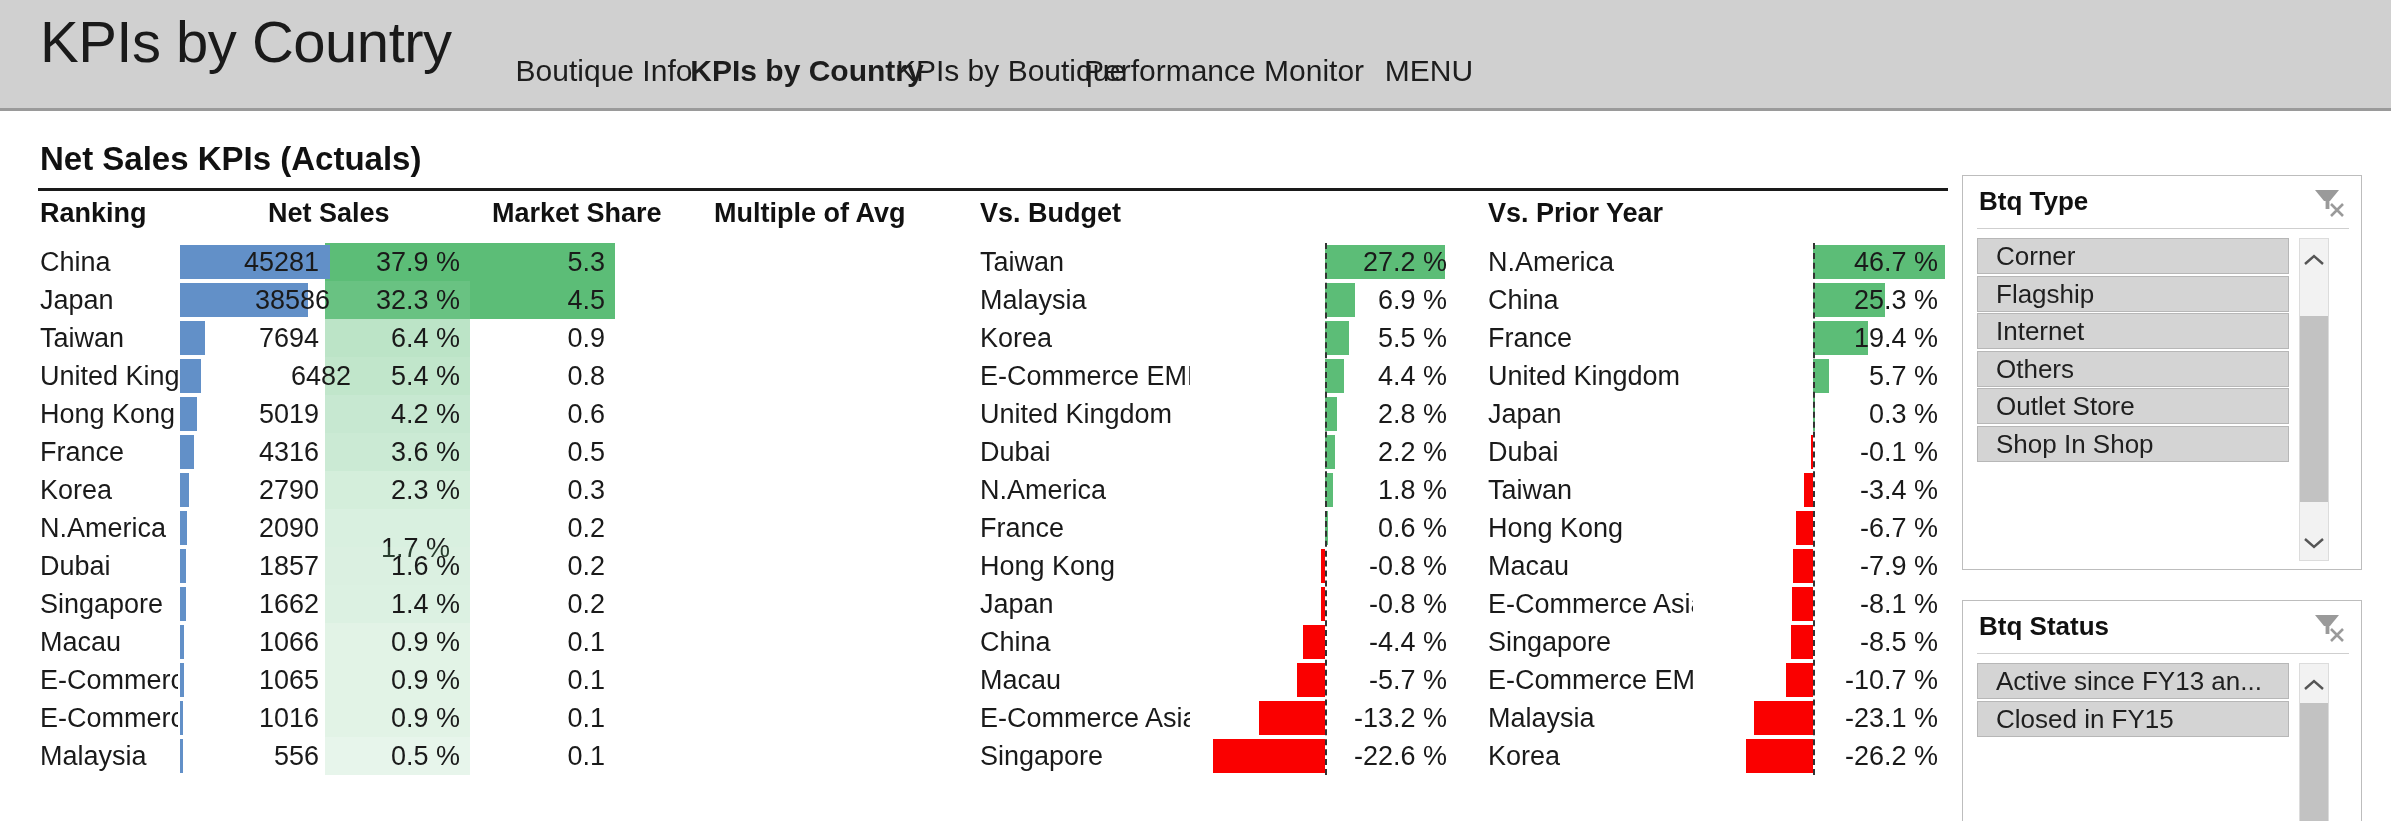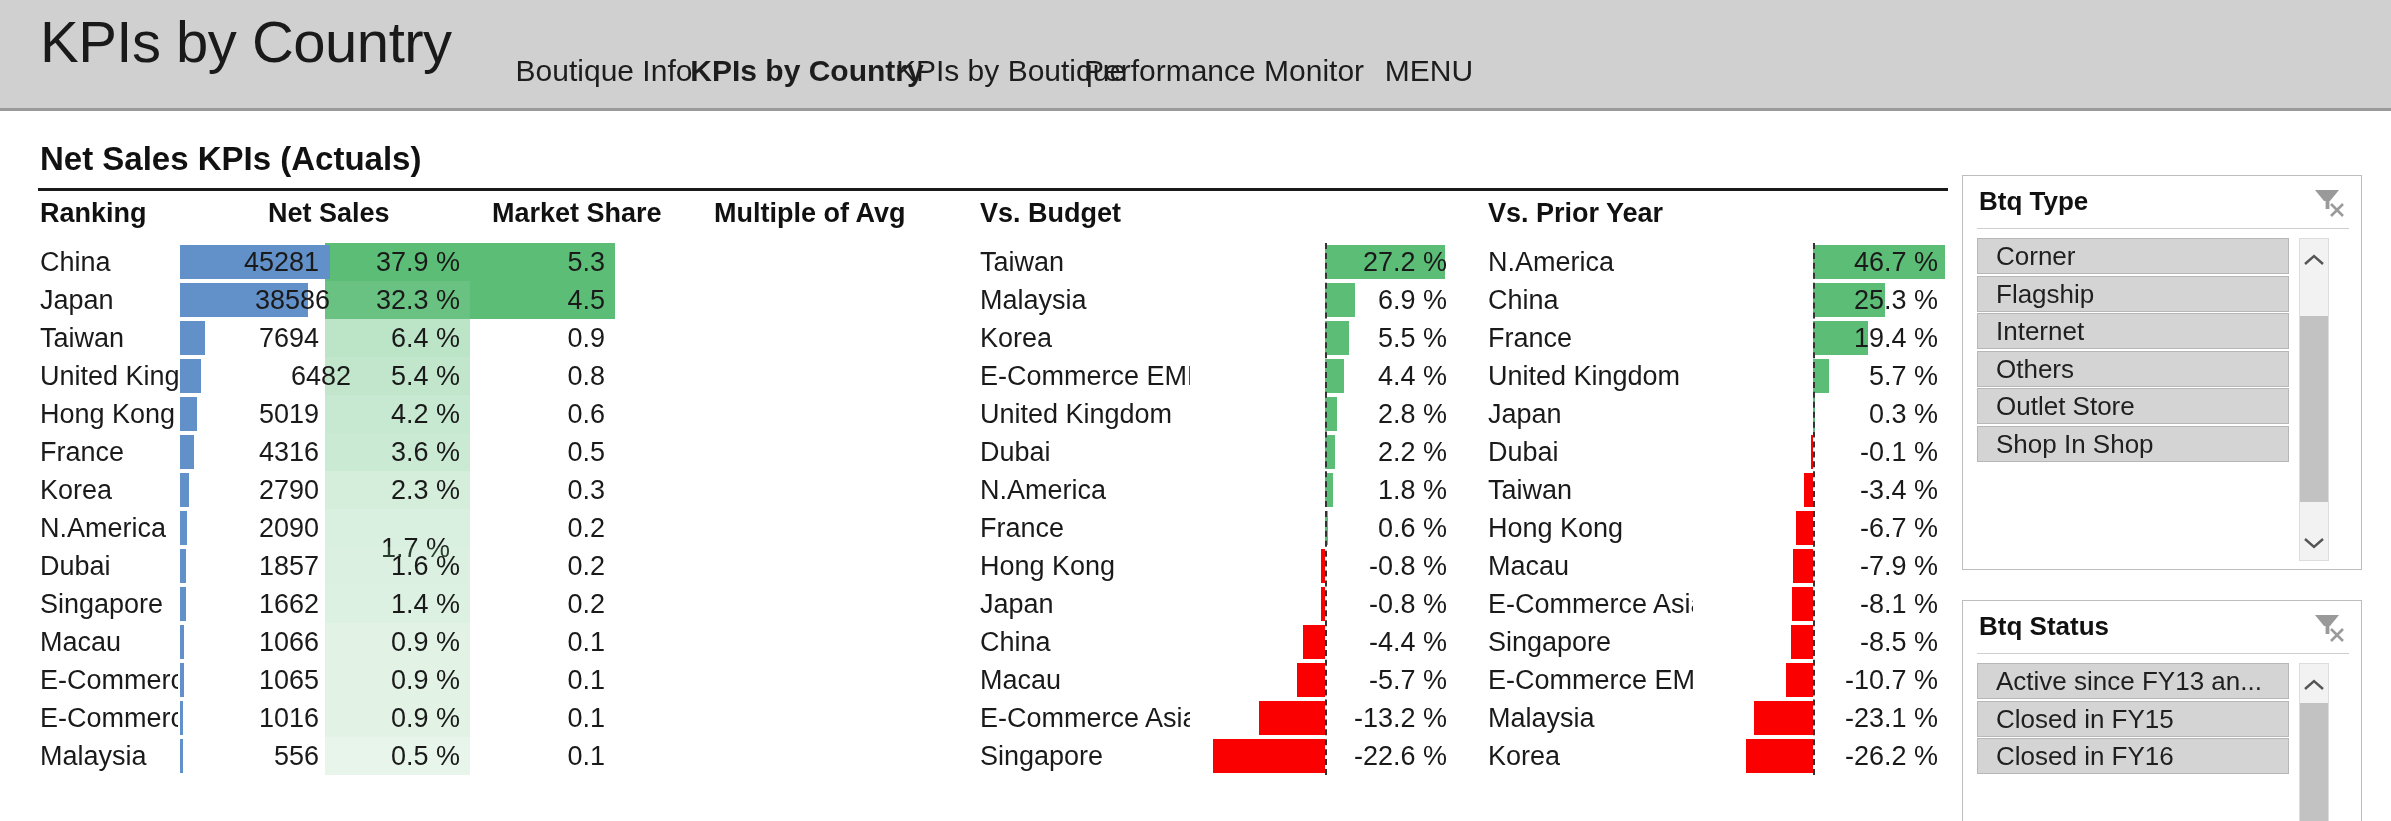--- a/index.html
+++ b/index.html
@@ -424,19 +424,18 @@
 <div class="slicer" id="slicer-btq-status" style="left:1962px; top:600px; width:400px; height:240px;">
     <div class="slicer-title">Btq Status</div>
     <span class="filter-icon" style="right:14px;top:12px;"><svg width="34" height="30" viewBox="0 0 34 30">
         <polygon points="2,2 26,2 17,13 11,13" fill="#9a9a9a"></polygon>
         <rect x="12.6" y="13" width="3.8" height="8" fill="#9a9a9a"></rect>
         <path d="M18 16 L30 28 M30 16 L18 28" stroke="#9a9a9a" stroke-width="2.6" fill="none"></path>
       </svg></span>
     <div class="slicer-rule" style="width:372px;"></div>
     <div class="slicer-item" style="top:62px;width:312px;">Active since FY13 an...</div>
     <div class="slicer-item" style="top:99.5px;width:312px;">Closed in FY15</div>
-    <div class="slicer-item" style="top:137px;width:312px;">Closed in FY16</div>
     <div class="scroll-track" style="left:336px;top:62px;width:30px;height:168px;"></div>
     <div class="scroll-arrow" style="left:336px;top:74px;width:30px;"><svg width="22" height="14" viewBox="0 0 22 14">
         <path d="M2 11 L11 3 L20 11" stroke="#555" stroke-width="2.4" fill="none"></path>
       </svg></div>
     <div class="scroll-thumb" style="left:337px;top:102px;width:28px;height:160px;"></div>
   </div>
 
 </body></html>

